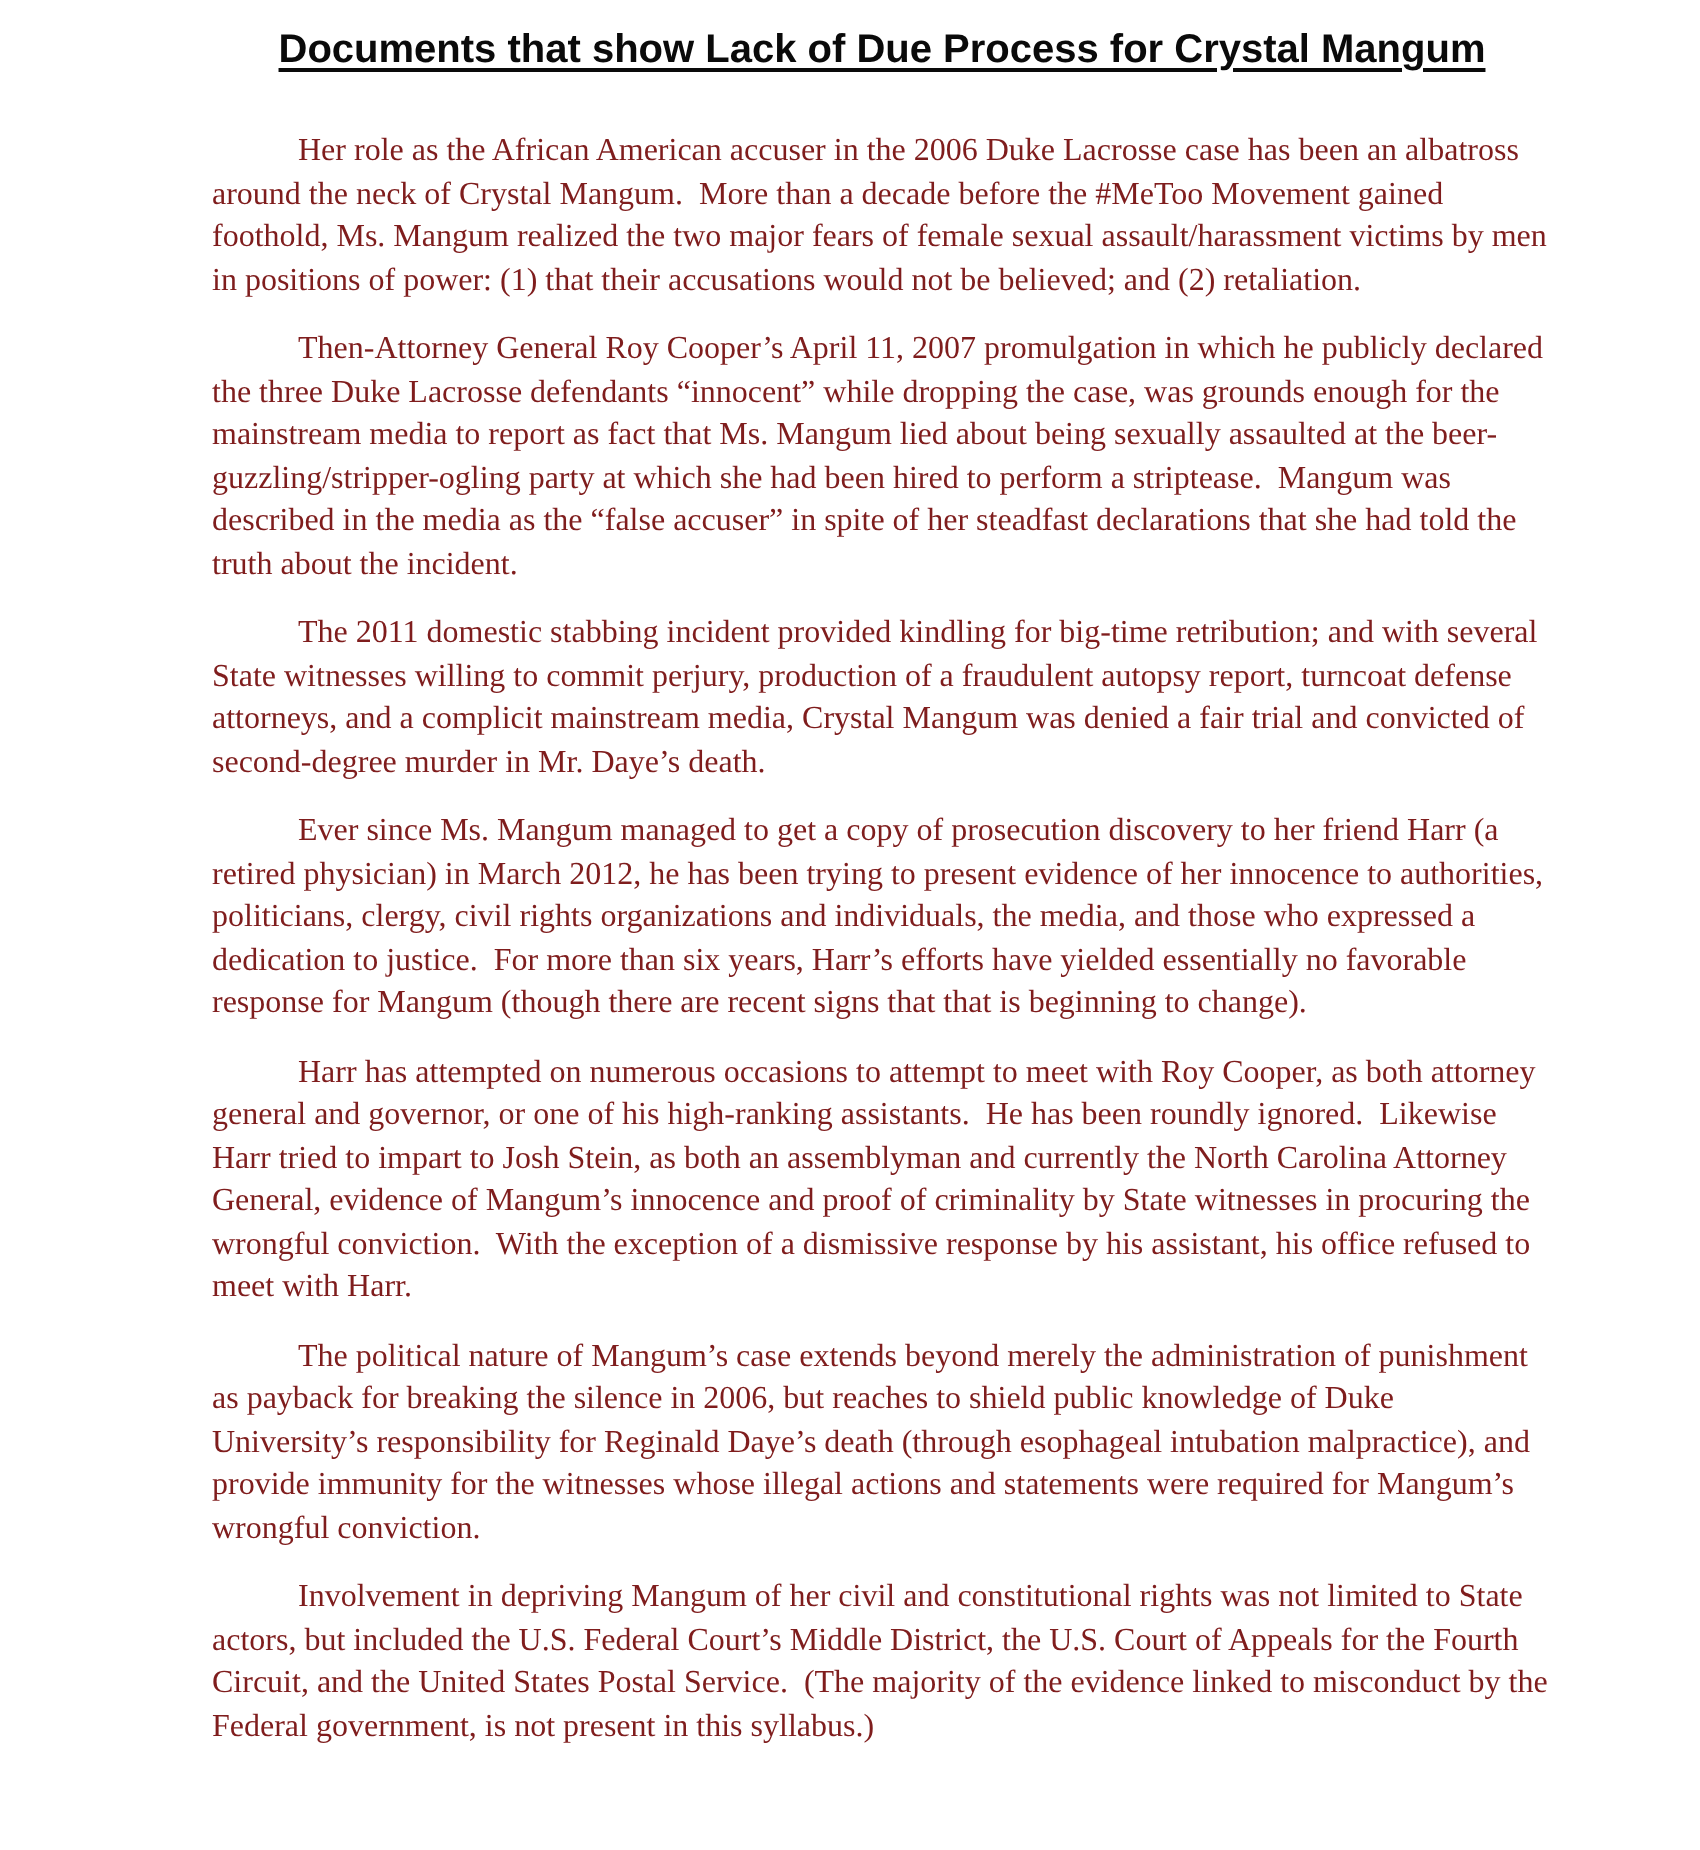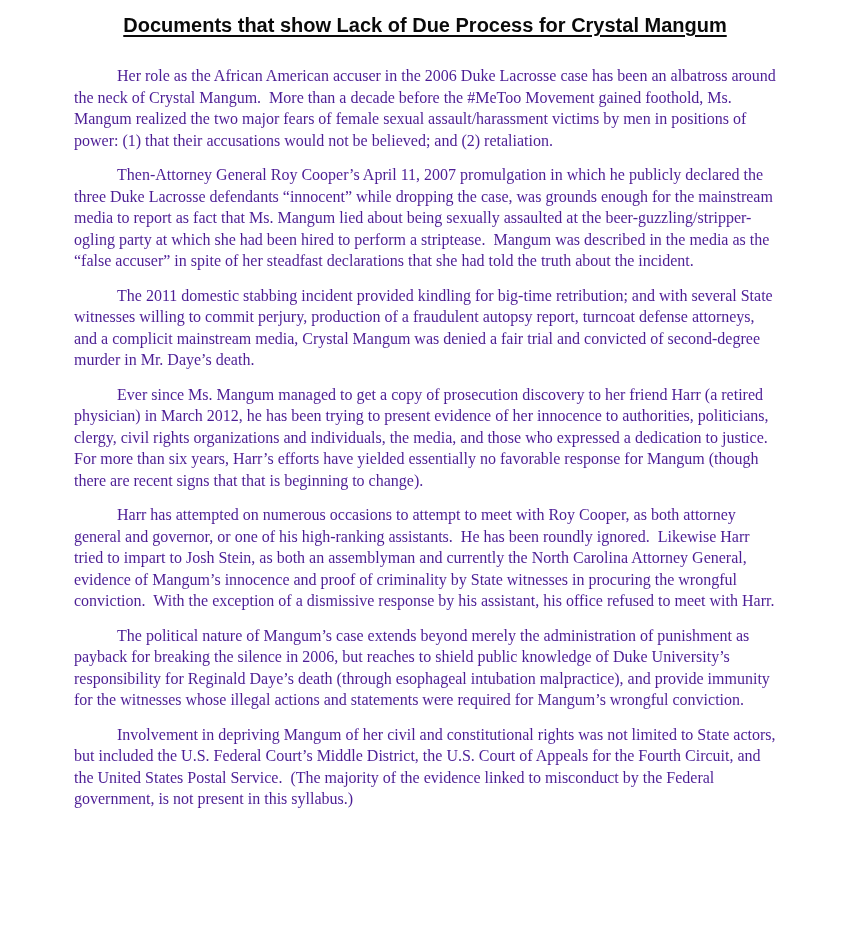--- a/index.html
+++ b/index.html
@@ -9,21 +9,21 @@
   }
   body {
     width: 850px;
     height: 925px;
     overflow: hidden;
   }
   .page {
     box-sizing: border-box;
     width: 850px;
     height: 730px;
-    padding: 12px 74px 20px 74px;
+    padding: 12px 74px 20px 106px;
     background: #ffffff;
     color: #0a0a0a;
   }
   .doc-title {
     margin: 0 0 27px 0;
     font-family: "Liberation Sans", sans-serif;
     font-weight: bold;
     font-size: 20px;
     line-height: 26px;
     text-align: center;
@@ -35,21 +35,21 @@
   .doc-body {
     font-family: "Liberation Serif", serif;
     font-size: 16px;
     line-height: 21.5px;
     text-align: left;
   }
   .doc-body p {
     margin: 0 0 13px 0;
     text-indent: 43px;
     white-space: pre-wrap;
-    color: #4c1d95;
+    color: #7f1d1d;
   }
 </style>
 </head>
 <body>
 
 <div class="page">
   <h1 class="doc-title">Documents that show Lack of Due Process for Crystal Mangum</h1>
 
   <div class="doc-body">
     <p>Her role as the African American accuser in the 2006 Duke Lacrosse case has been an albatross around the neck of Crystal Mangum.  More than a decade before the #MeToo Movement gained foothold, Ms. Mangum realized the two major fears of female sexual assault/harassment victims by men in positions of power: (1) that their accusations would not be believed; and (2) retaliation.</p>

